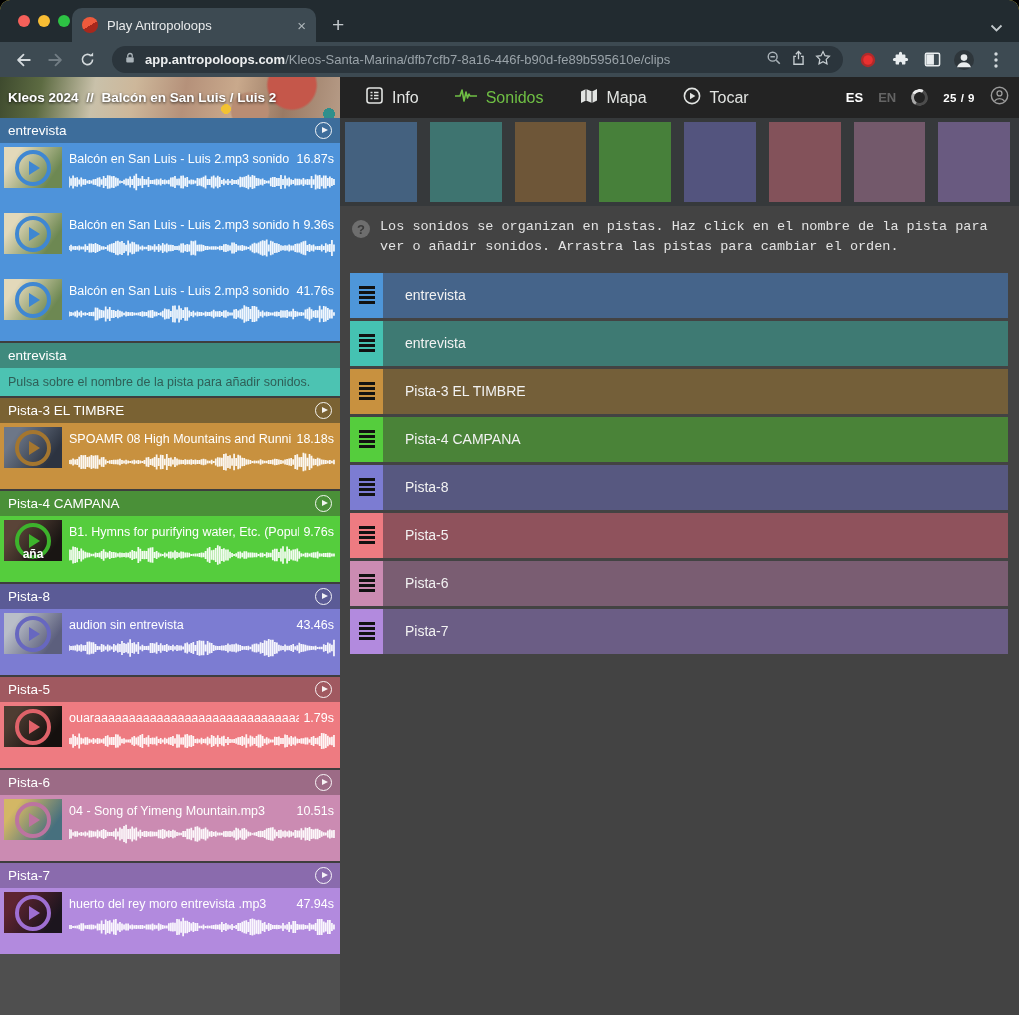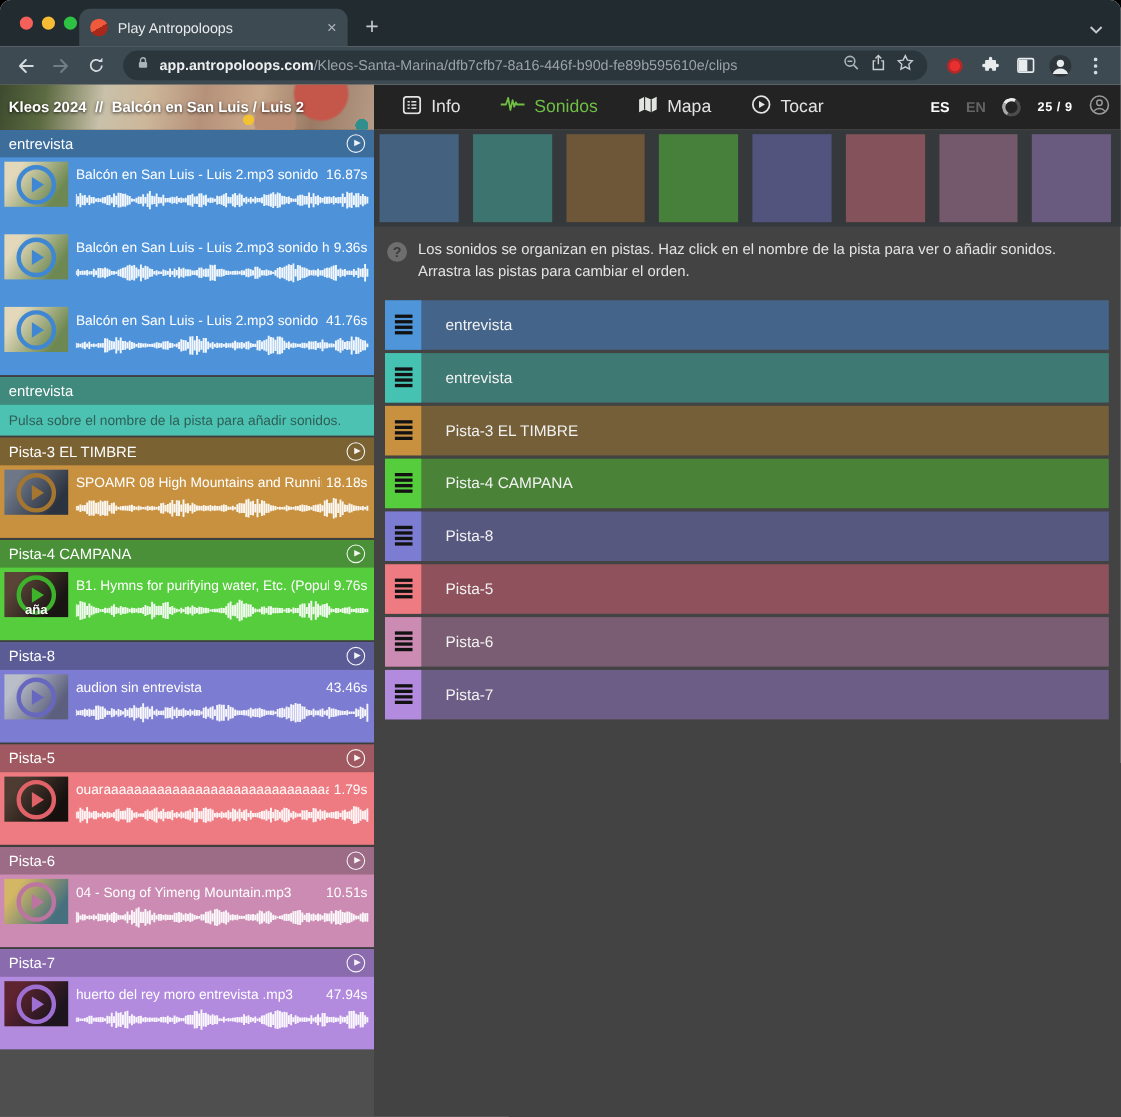--- a/index.html
+++ b/index.html
@@ -1,17 +1,17 @@
 <!DOCTYPE html>
 <html><head>
 <meta charset="utf-8">
 <style>
   * { box-sizing: border-box; margin: 0; padding: 0; }
   body { background:#000; width:1019px; height:1015px; font-family:"Liberation Sans", sans-serif; }
-  .window { width:1019px; height:1015px; border-radius:10px 10px 0 0; overflow:hidden; display:flex; flex-direction:column; background:#ffffff; }
+  .window { width:1019px; height:1015px; border-radius:10px 10px 0 0; overflow:hidden; display:flex; flex-direction:column; background:#fde047; }
 
   
   .tabstrip { height:42px; background:#222b30; position:relative; display:flex; align-items:flex-end; flex:none; }
   .traffic { position:absolute; left:18px; top:15px; display:flex; gap:8px; }
   .tl { width:12px; height:12px; border-radius:50%; }
   .tl.red { background:#f5605a; } .tl.yellow { background:#f8bd34; } .tl.green { background:#2dc244; }
   .tab { margin-left:72px; width:244px; height:34px; background:#3d4a52; border-radius:10px 10px 0 0; display:flex; align-items:center; padding:0 10px; gap:9px; }
   .favicon { width:16px; height:16px; border-radius:50%; background:linear-gradient(150deg,#ef5a3c 0 52%,#a8281c 52% 100%); flex:none; }
   .tab-title { color:#e8eaeb; font-size:13px; flex:1; white-space:nowrap; overflow:hidden; }
   .tab-close { color:#aeb6ba; font-size:15px; line-height:1; cursor:default; }
@@ -62,21 +62,21 @@
   .ctitle { flex:1; white-space:nowrap; overflow:hidden; }
   .cdur { flex:none; padding-right:2px; }
   svg.wave { width:100%; height:22px; margin-top:5px; display:block; }
   .emptyband { height:28px; display:flex; align-items:center; padding:0 8px; font-size:12.5px; }
 
   main { flex:1; display:flex; flex-direction:column; background:#434343; min-width:0; }
   .swatchstrip { height:88px; background:#36393b; display:flex; gap:13px; padding:4px 9px 4px 5px; flex:none; }
   .swatch { flex:1; }
   .hintrow { display:flex; gap:10px; padding:11px 12px 8px 12px; align-items:flex-start; }
   .qmark { width:18px; height:18px; border-radius:50%; background:#6e6e6e; color:#3a3a3a; font-weight:700; font-size:13px; display:flex; align-items:center; justify-content:center; flex:none; margin-top:3px; }
-  .hinttext { color:#e3e3e3; font-size:13.5px; line-height:1.5; max-width:965px; }
+  .hinttext { color:#e3e3e3; font-size:13.5px; line-height:1.5; max-width:965px;font-family:Liberation Mono, monospace; }
   #rows { padding:7px 11px 0 10px; display:flex; flex-direction:column; gap:3px; }
   .trow { height:45px; display:flex; }
   .handle { width:33px; flex:none; display:flex; align-items:center; justify-content:center; }
   .hbars { display:flex; flex-direction:column; gap:2.5px; }
   .hbars i { width:16px; height:2.5px; background:#121212; display:block; }
   .rlabel { display:flex; align-items:center; padding-left:22px; color:#f2f2f2; font-size:14px; flex:1; white-space:nowrap; overflow:hidden; }
 </style>
 </head>
 <body>
 

